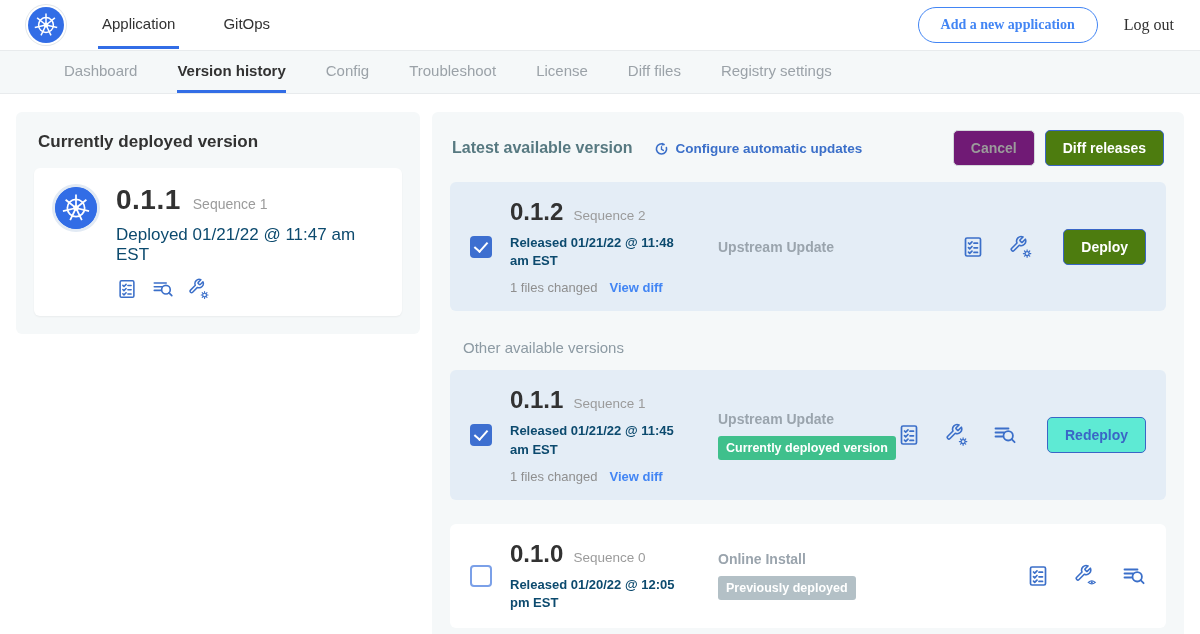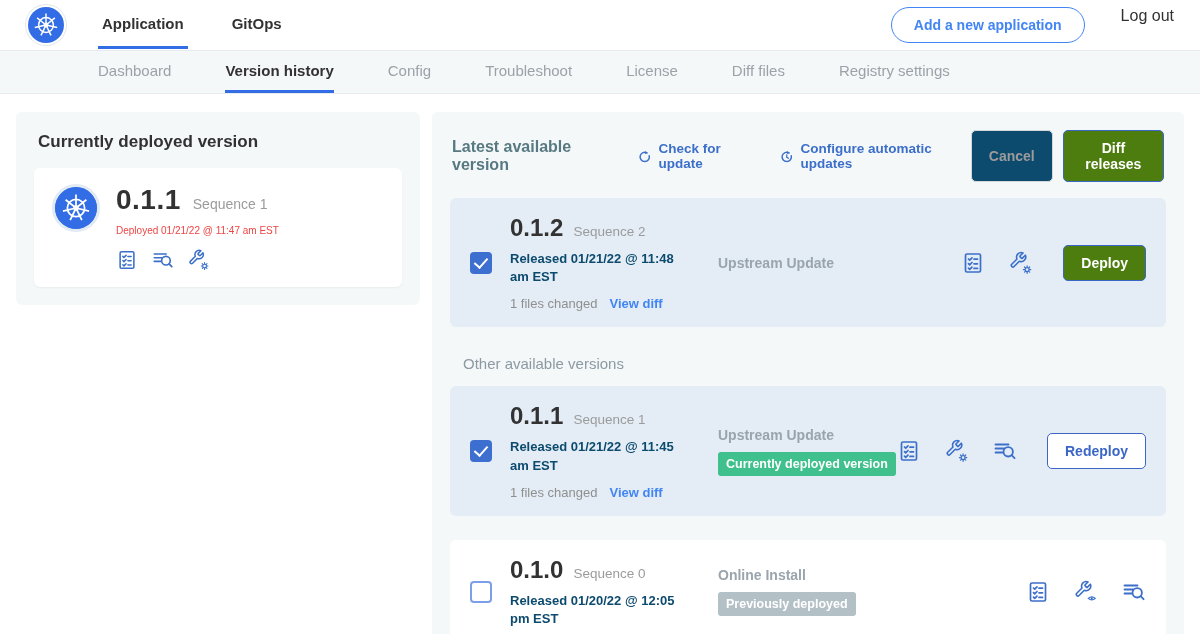--- a/index.html
+++ b/index.html
@@ -4,67 +4,67 @@
 <style>
   * { margin:0; padding:0; box-sizing:border-box; }
   html,body { width:1200px; height:634px; overflow:hidden; background:#fff;
     font-family:"Liberation Sans", sans-serif; color:#323232; }
 
   
   .topnav { display:flex; align-items:center; height:50px; padding:0 26px 0 26px; background:#fff; }
   .brand-wrap { width:40px; height:40px; border-radius:50%; background:#fff;
     box-shadow:0 0 0 1px #e2e7ea; display:flex; align-items:center; justify-content:center; margin-right:32px; }
   .brand-wrap svg { width:36px; height:36px; }
-  .topnav-tab { height:48px; display:flex; align-items:center; font-size:15px; font-weight:700;
+  .topnav-tab { height:48px; display:flex; align-items:center; font-size:15px; font-weight:400;
     padding:0 4px; margin-right:40px; border-bottom:3px solid transparent; cursor:pointer; }
   .topnav-tab.active { border-bottom-color:#326de6; }
-  .topnav-right { margin-left:auto; display:flex; gap:36px; }
+  .topnav-right { margin-left:auto; display:flex; align-items:center; gap:26px;font-family:Liberation Serif, serif; }
   .pill-btn { border:1.5px solid #4285f4; color:#4285f4; background:#fff; font-weight:700;
     font-size:14px; padding:9px 22px; border-radius:20px; cursor:pointer; font-family:inherit; }
   .logout { font-size:16px; color:#323232; cursor:pointer; }
 
   
   .subnav { height:44px; background:#f5f8f9; border-top:1px solid #e8ebed; border-bottom:1px solid #e8ebed;
-    display:flex; align-items:stretch; padding-left:98px; gap:54px; }
+    display:flex; align-items:stretch; padding-left:64px; gap:40px; }
   .subnav-tab { display:flex; align-items:center; font-size:15px; color:#9ba2a8;
     border-bottom:3px solid transparent; cursor:pointer; }
   .subnav-tab.active { color:#323232; font-weight:700; border-bottom-color:#326de6; }
 
   
   .content { display:flex; align-items:flex-start; gap:12px; padding:18px 16px; }
   .panel { background:#f5f8f9; border-radius:6px; padding:18px; }
   .left-panel { width:404px; flex:none; }
   .right-panel { flex:1; }
 
   .left-title { font-size:17px; font-weight:700; margin:2px 4px 16px 4px; }
   .deployed-card { background:#fff; border-radius:6px; padding:16px 18px; box-shadow:0 1px 2px rgba(0,0,0,.05);
     display:flex; }
   .card-logo { width:48px; height:48px; border-radius:50%; border:3px solid #e2eaf4; flex:none;
     display:flex; align-items:center; justify-content:center; background:#326de6; overflow:hidden; }
   .card-logo svg { width:48px; height:48px; }
   .card-body { margin-left:16px; }
   .version-line { display:flex; align-items:baseline; }
   .big-version { font-size:28px; font-weight:700; letter-spacing:.5px; }
   .card-body .seq { font-size:14px; color:#9b9b9b; margin-left:12px; }
-  .deployed-at { font-size:10px; color:#ef4444; margin-top:9px; }
+  .deployed-at { font-size:17px; color:#0c4a6e; margin-top:9px; }
   .icon-row { display:flex; gap:14px; margin-top:13px; }
   .icon-btn { width:22px; height:22px; cursor:pointer; display:inline-flex; }
   .icon-btn svg { width:100%; height:100%; }
 
   
   .avail-header { display:flex; align-items:center; margin:0 2px 16px 2px; }
   .avail-title { font-size:16px; font-weight:700; color:#577981; }
   .hdr-link { display:flex; align-items:center; gap:6px; margin-left:20px; color:#3b6fc9;
     font-size:13.5px; font-weight:700; cursor:pointer; }
   .hdr-link svg { width:17px; height:17px; }
   .hdr-buttons { margin-left:auto; display:flex; gap:10px; }
   .btn { font-family:inherit; font-size:14px; font-weight:700; border-radius:5px; padding:9px 17px; cursor:pointer; }
-  .btn.ghost { background:#0c4a6e; border:1px solid #d4d8db; color:#9b9b9b; }
+  .btn.ghost { background:#701a75; border:1px solid #d4d8db; color:#9b9b9b; }
   .btn.primary { background:#4d7c0f; border:1px solid #3a66c6; color:#fff; }
-  .btn.outline { background:#ffffff; border:1px solid #3a66c6; color:#3a66c6; }
+  .btn.outline { background:#5eead4; border:1px solid #3a66c6; color:#3a66c6; }
 
   
   .vrow { display:flex; align-items:center; border-radius:6px; padding:16px 20px; }
   .vrow.selected { background:#e4edf6; }
   .vrow.plain { background:#fff; }
   .checkbox { width:22px; height:22px; border-radius:4px; flex:none; cursor:pointer; position:relative; }
   .checkbox.checked { background:#3d6fd0; }
   .checkbox.checked::after { content:""; position:absolute; left:7px; top:3px; width:6px; height:11px;
     border:solid #fff; border-width:0 2.4px 2.4px 0; transform:rotate(42deg); }
   .checkbox.unchecked { background:#fff; border:2px solid #7ba0e8; }
@@ -217,26 +217,20 @@
         </div>
       </div>
     </div>
   </div>
 
   <div class="panel right-panel">
     <div class="avail-header">
       <span class="avail-title">Latest available version</span>
       <span class="hdr-link">
         <svg>
-            <use href="#i-refresh"></use>
-          </svg>
-        <span>Check for update</span>
-      </span>
-      <span class="hdr-link">
-        <svg>
             <use href="#i-clock-refresh"></use>
           </svg>
         <span>Configure automatic updates</span>
       </span>
       <div class="hdr-buttons">
         <button class="btn ghost">Cancel</button>
         <button class="btn primary">Diff releases</button>
       </div>
     </div>
 

